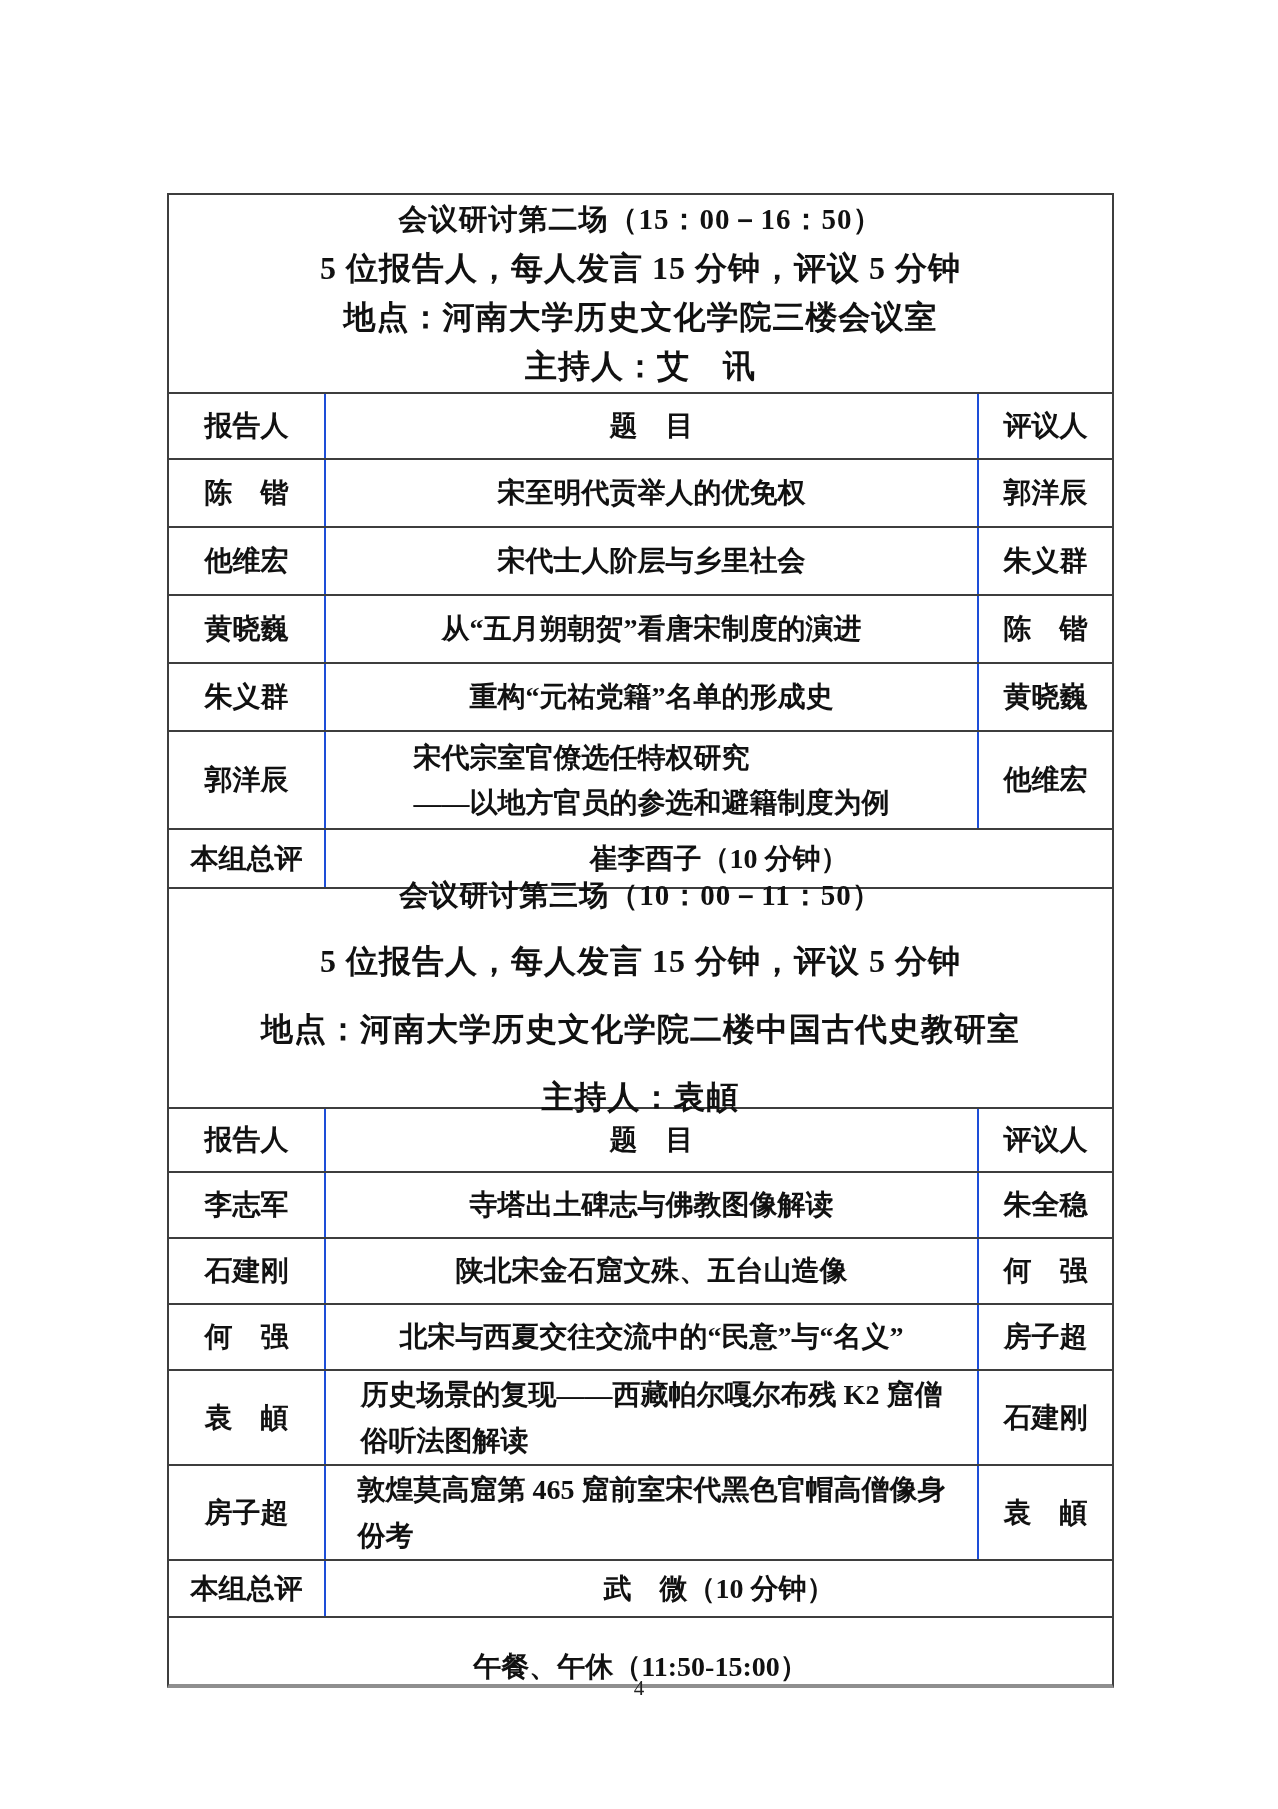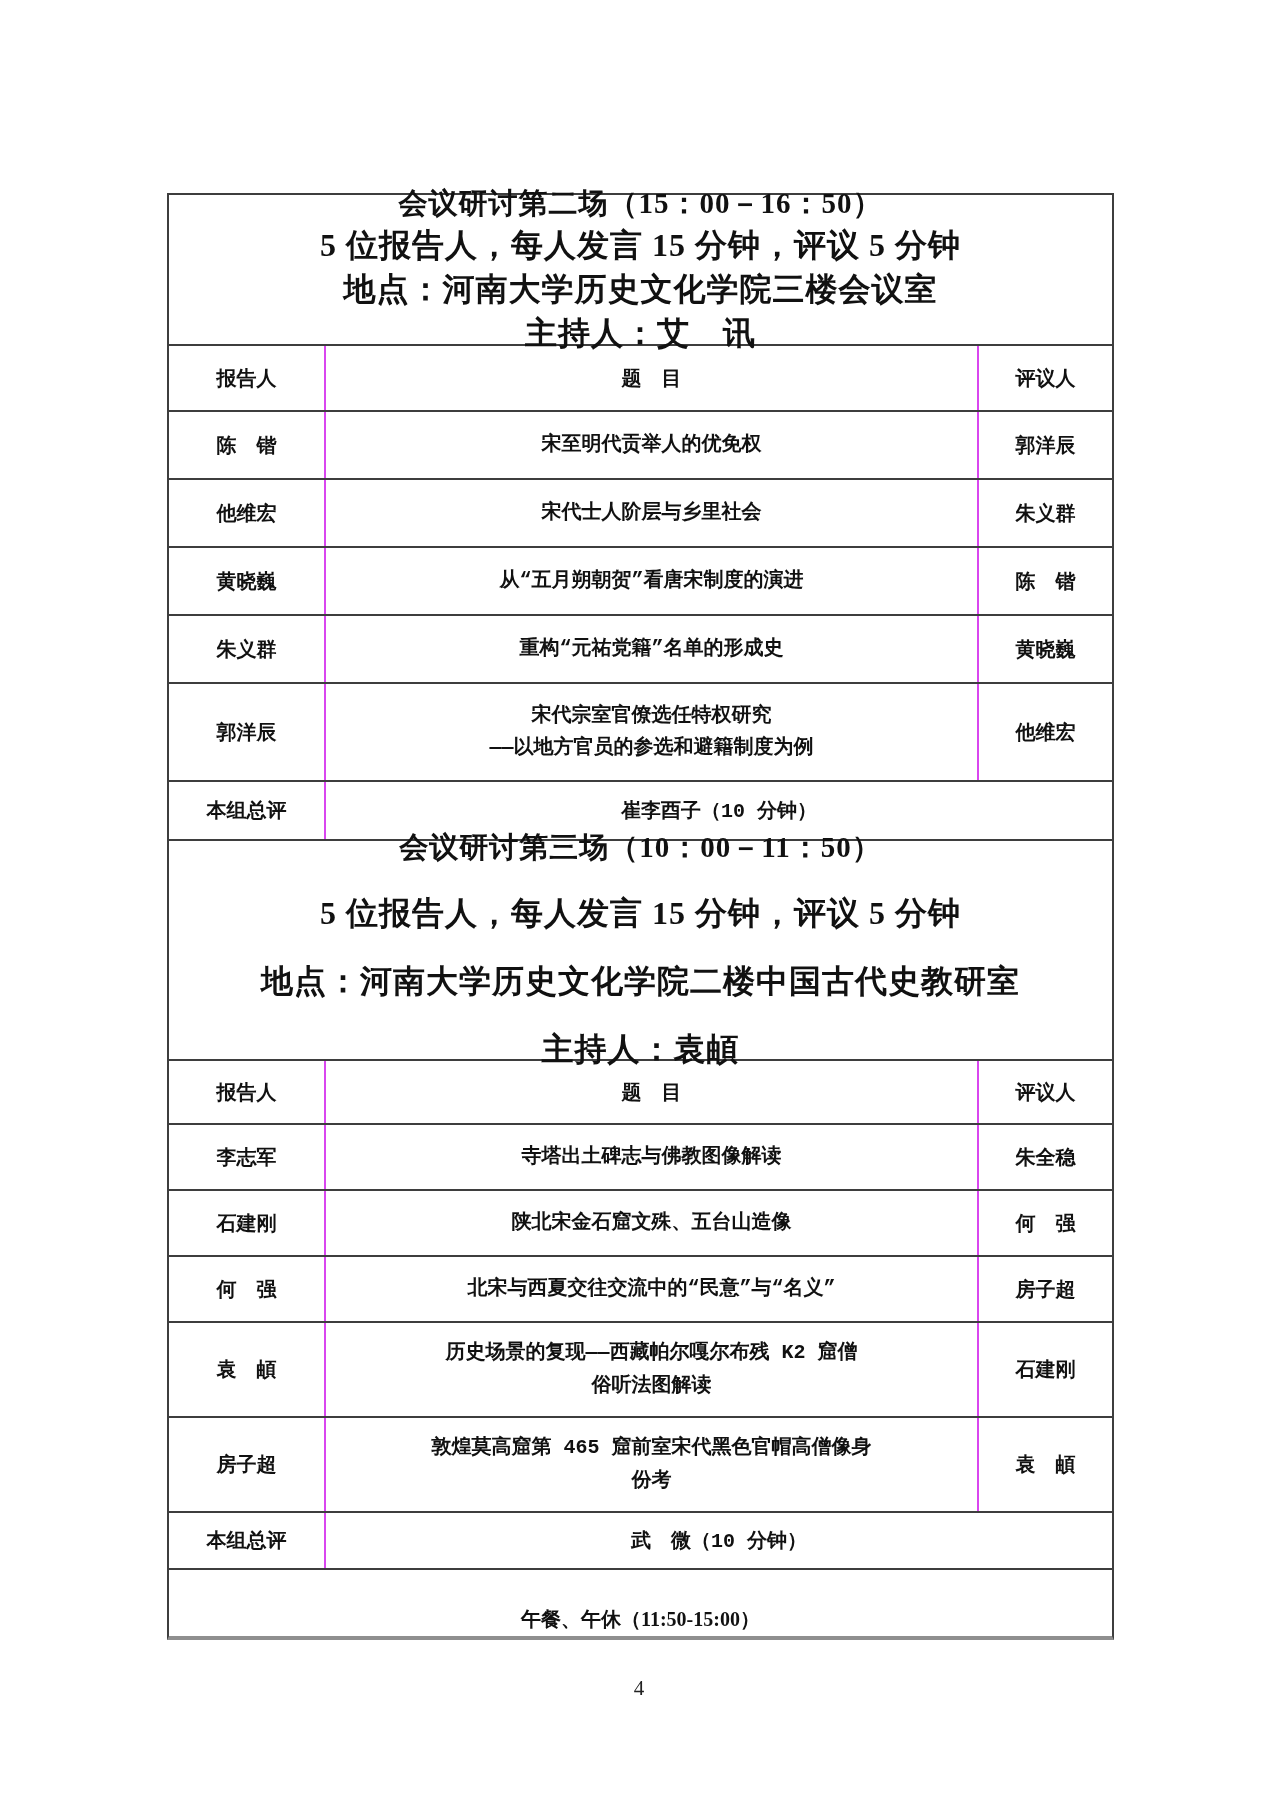--- a/index.html
+++ b/index.html
@@ -15,36 +15,36 @@
   .s-table{
     position:absolute;left:167px;top:193px;width:943px;
     border:2px solid #3e3e3e;
     border-bottom:4px solid #8f8f8f;
     background:#ffffff;
     box-sizing:content-box;
   }
   .s-table > div + div{border-top:2px solid #3e3e3e;}
 
   .session-header{display:flex;flex-direction:column;justify-content:center;}
-  .session-header.s1{height:149px;}
+  .session-header.s1{height:197px;}
   .session-header.s2{height:218px;gap:24px;}
   .hline{height:49px;display:flex;align-items:center;justify-content:center;
          font-size:32px;letter-spacing:1px;}
   .hline.title{font-size:29px;}
 
   .grid{display:grid;grid-template-columns:155px 1fr 135px;}
   .grid.summary{grid-template-columns:155px 1fr;}
   .lunch{display:flex;}
 
   .cell{
     display:flex;align-items:center;justify-content:center;
-    text-align:center;font-size:20px;padding:0 8px;
+    font-size:28px;padding:0 8px;
     box-sizing:border-box;min-width:0;
   }
-  .grid > .cell + .cell{border-left:2px solid #d946ef;font-family:Liberation Mono, monospace;}
+  .grid > .cell + .cell{border-left:2px solid #1d4ed8;}
   .cell.t{white-space:pre-line;line-height:1.62;}
   .lunch .cell{flex:1;margin-top:32px;}
 
   .h62{height:62px;} .h64{height:64px;} .h66{height:66px;} .h57{height:57px;}
   .h55{height:55px;} .h93{height:93px;} .h96{height:96px;}
 
   .page-number{
     position:absolute;left:0;right:0;top:1676px;
     text-align:center;font-size:21px;font-weight:400;color:#222;
   }

